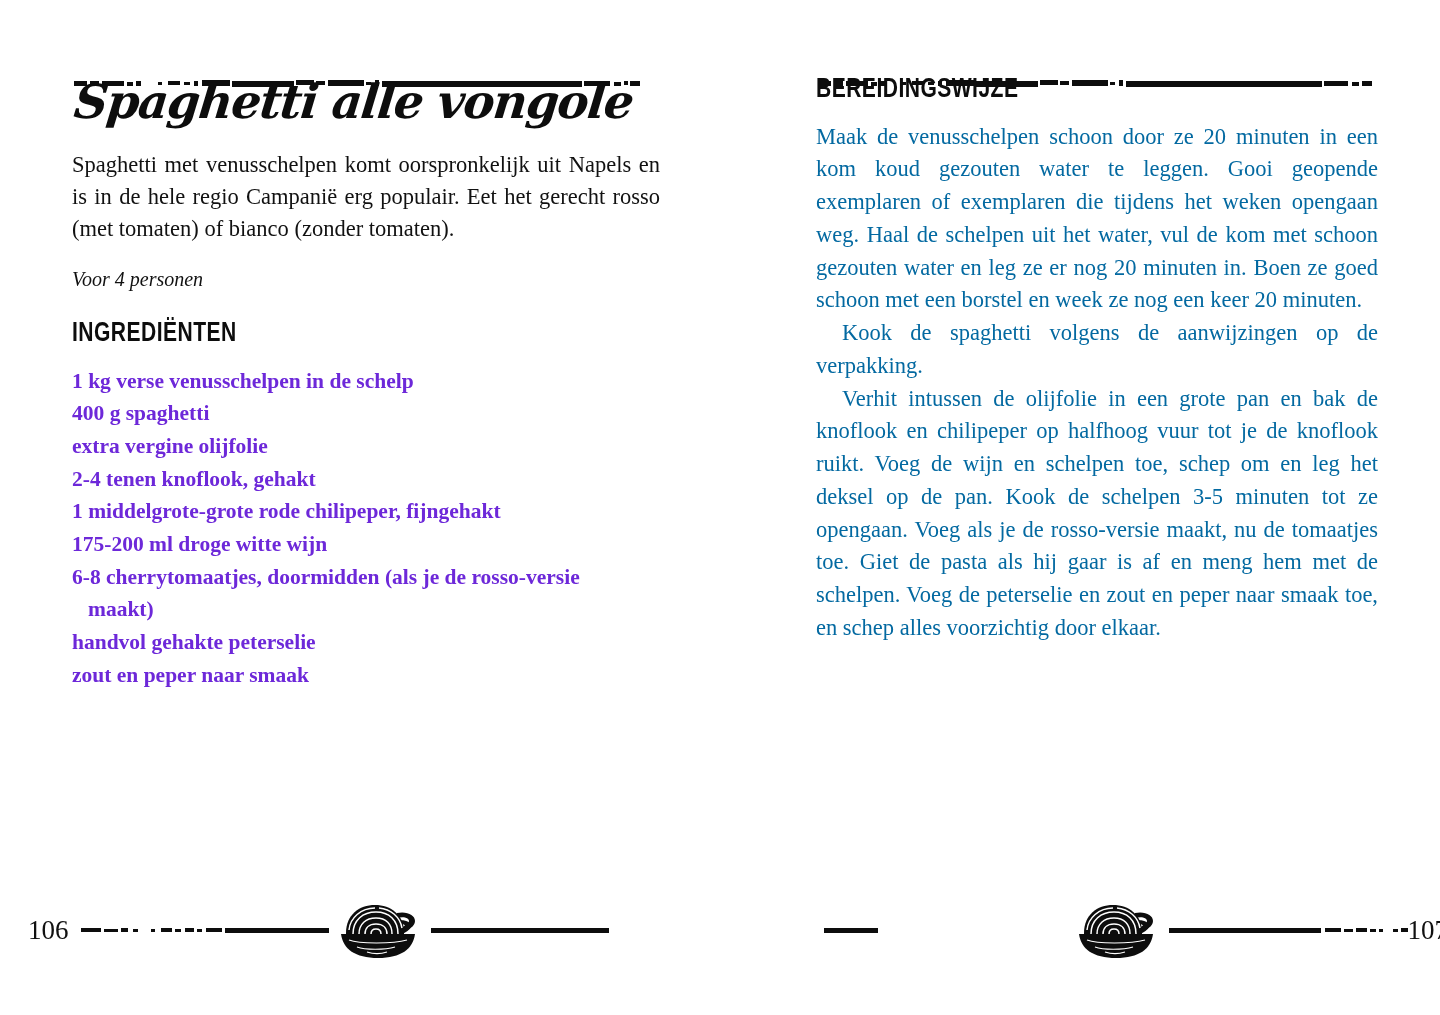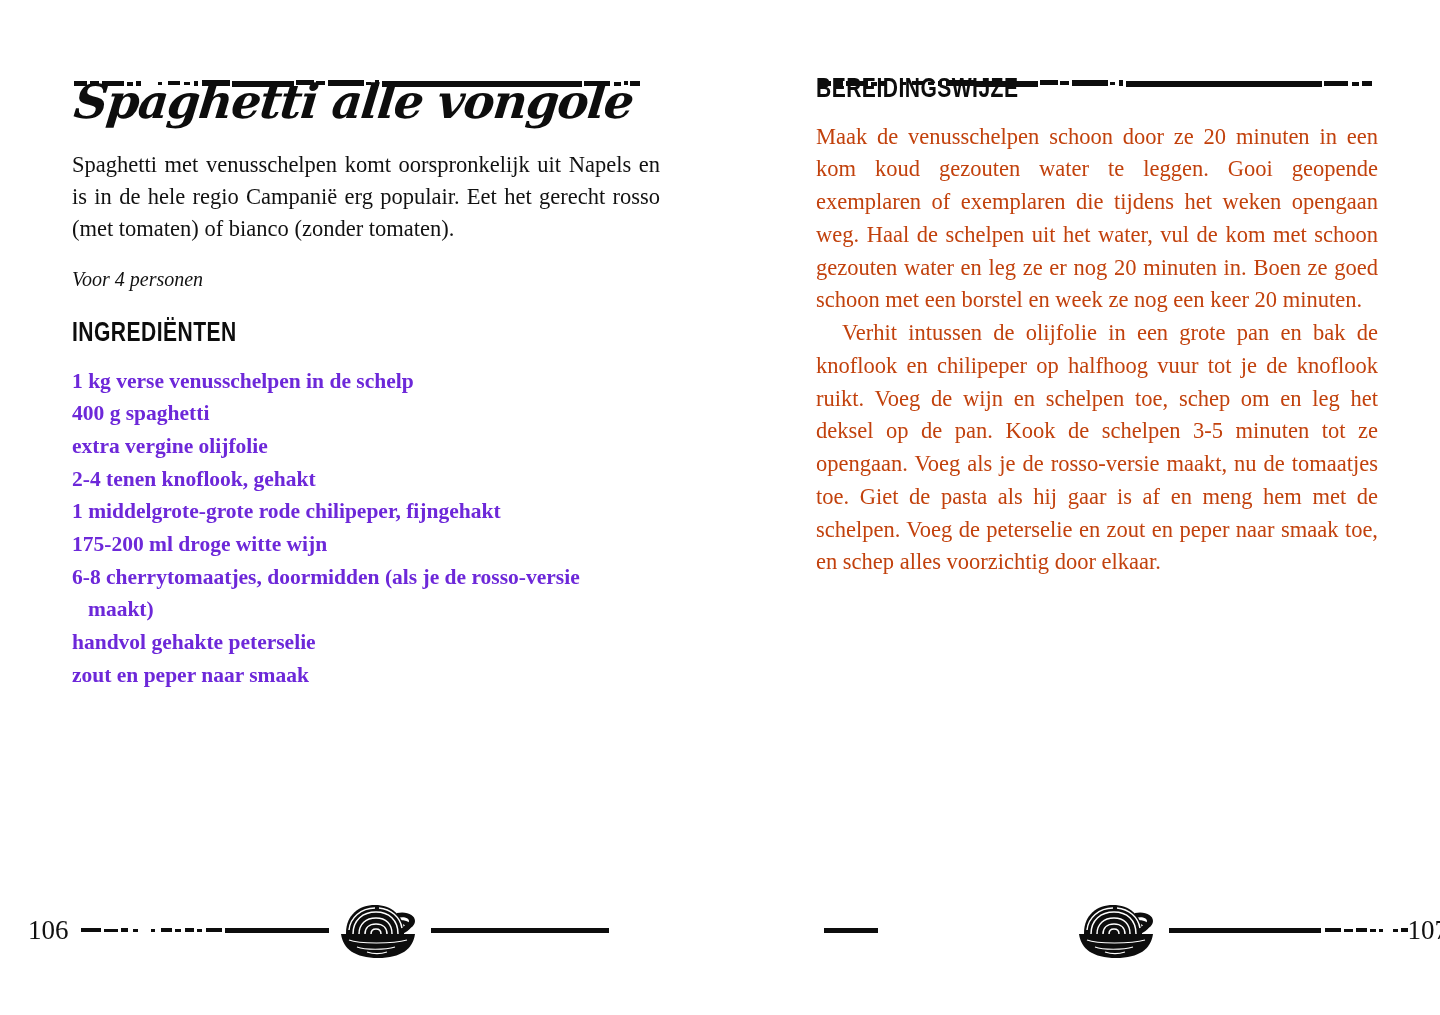--- a/index.html
+++ b/index.html
@@ -127,21 +127,21 @@
   .method {
     margin: 0;
     padding: 0;
   }
   .method p {
     margin: 0;
     font-size: 22.5px;
     line-height: 1.455;
     text-align: justify;
     text-justify: inter-word;
-    color: #c2410c;
+    color: #0369a1;
   }
   .method p.first { margin-top: 17px; }
   .method p.indented { text-indent: 26px; }
 
   
   .footer {
     position: absolute;
     bottom: 52px;
     height: 66px;
     display: flex;
@@ -299,20 +299,21 @@
       <span class="seg" style="left:310px; top:3px; width:196px; height:6px;"></span>
       <span class="seg" style="left:508px; top:3px; width:24px; height:5px;"></span>
       <span class="seg" style="left:536px; top:4px; width:7px;  height:4px;"></span>
       <span class="seg" style="left:546px; top:3px; width:10px; height:5px;"></span>
     </div>
 
     <h2 class="method-heading">BEREIDINGSWIJZE</h2>
 
     <div class="method">
       <p class="first">Maak de venusschelpen schoon door ze 20 minuten in een kom koud gezouten water te leggen. Gooi geopende exemplaren of exemplaren die tijdens het weken opengaan weg. Haal de schelpen uit het water, vul de kom met schoon gezouten water en leg ze er nog 20 minuten in. Boen ze goed schoon met een borstel en week ze nog een keer 20 minuten.</p>
+      <p class="indented">Kook de spaghetti volgens de aanwijzingen op de verpakking.</p>
       <p class="indented">Verhit intussen de olijfolie in een grote pan en bak de knoflook en chilipeper op halfhoog vuur tot je de knoflook ruikt. Voeg de wijn en schelpen toe, schep om en leg het deksel op de pan. Kook de schelpen 3-5 minuten tot ze opengaan. Voeg als je de rosso-versie maakt, nu de tomaatjes toe. Giet de pasta als hij gaar is af en meng hem met de schelpen. Voeg de peterselie en zout en peper naar smaak toe, en schep alles voorzichtig door elkaar.</p>
     </div>
 
     <div class="footer">
       <span class="foot-rule">
         <span class="seg" style="left:0px; top:3px; width:54px; height:5px;"></span>
       </span>
 
       <span class="pasta-ornament">
         <svg viewBox="0 0 86 62" xmlns="http://www.w3.org/2000/svg">

